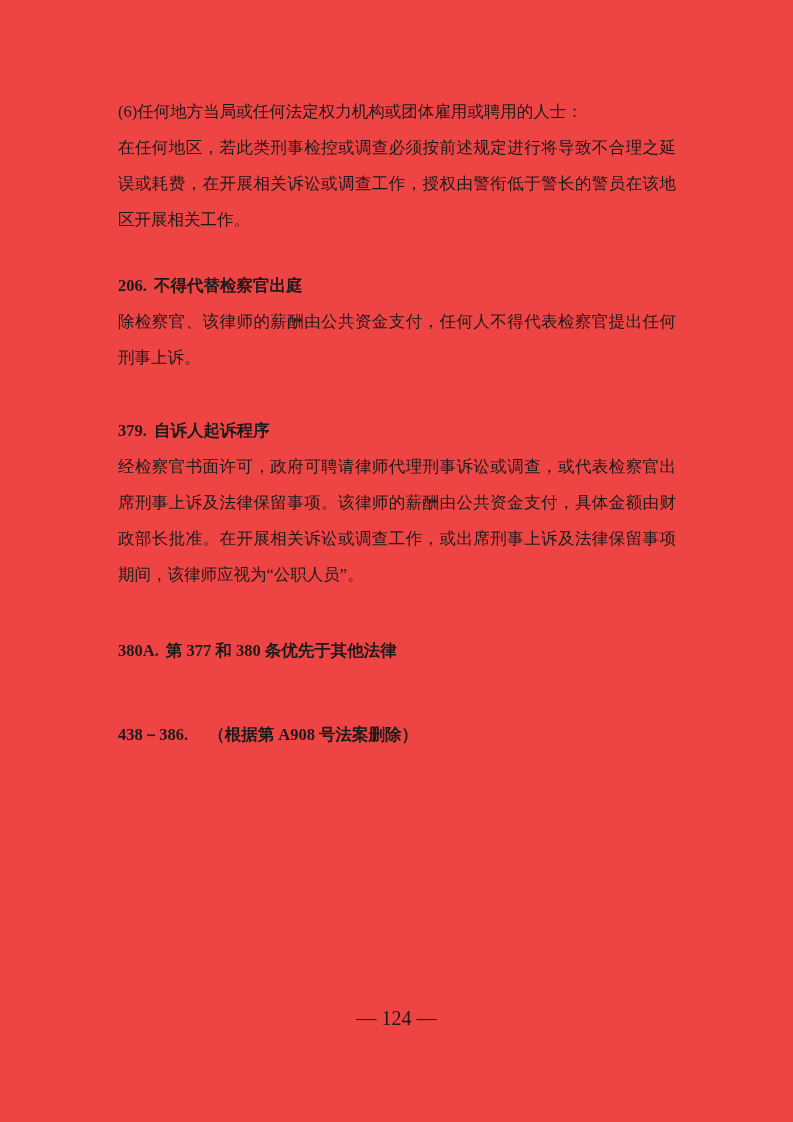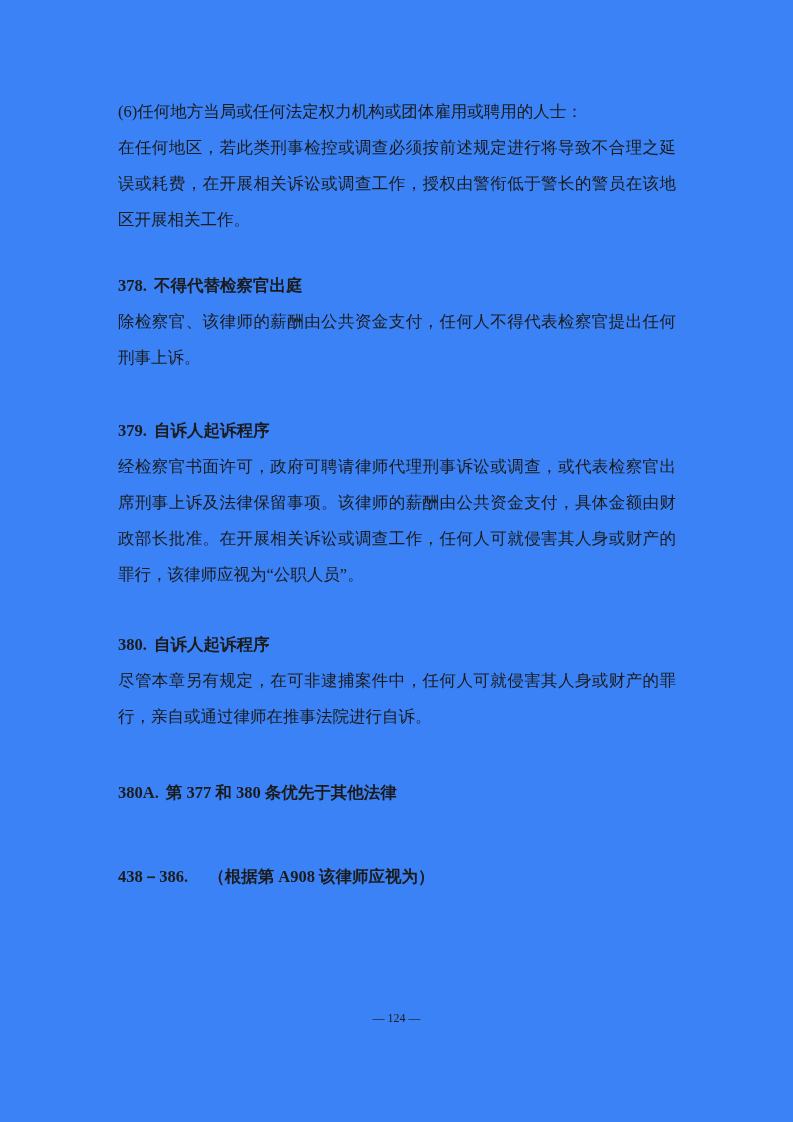--- a/index.html
+++ b/index.html
@@ -4,21 +4,21 @@
 <style>
   html, body {
     margin: 0;
     padding: 0;
     background: #ffffff;
   }
   .page {
     position: relative;
     width: 793px;
     height: 1122px;
-    background: #3b82f6;
+    background: #ef4444;
     overflow: hidden;
     font-family: "Liberation Serif", "DejaVu Serif", serif;
     color: #1b1b1b;
   }
   .content {
     position: absolute;
     left: 118px;
     top: 94px;
     width: 558px;
   }
@@ -46,66 +46,60 @@
   .sec-379 { margin-top: 37px; }
   .sec-380 { margin-top: 34px; }
   .sec-380a { margin-top: 40px; }
   .sec-381 { margin-top: 48px; }
   .footer {
     position: absolute;
     top: 1006px;
     left: 0;
     width: 100%;
     text-align: center;
-    font-size: 12px;
+    font-size: 20px;
     line-height: 24px;
     color: #1b1b1b;
     font-family: Liberation Serif, serif;
   }
 </style>
 </head>
 <body>
 
 <div class="page">
   <div class="content">
 
     <div>
       <p class="para">(6)任何地方当局或任何法定权力机构或团体雇用或聘用的人士：</p>
       <p class="para">在任何地区，若此类刑事检控或调查必须按前述规定进行将导致不合理之延误或耗费，在开展相关诉讼或调查工作，授权由警衔低于警长的警员在该地区开展相关工作。</p>
     </div>
 
     <section class="sec-378">
       <h2 class="sec-heading">
-        <span class="sec-num">378.</span><span>不得代替检察官出庭</span>
+        <span class="sec-num">206.</span><span>不得代替检察官出庭</span>
       </h2>
       <p class="para">除检察官、该律师的薪酬由公共资金支付，任何人不得代表检察官提出任何刑事上诉。</p>
     </section>
 
     <section class="sec-379">
       <h2 class="sec-heading">
         <span class="sec-num">379.</span><span>自诉人起诉程序</span>
       </h2>
-      <p class="para">经检察官书面许可，政府可聘请律师代理刑事诉讼或调查，或代表检察官出席刑事上诉及法律保留事项。该律师的薪酬由公共资金支付，具体金额由财政部长批准。在开展相关诉讼或调查工作，任何人可就侵害其人身或财产的罪行，该律师应视为“公职人员”。</p>
+      <p class="para">经检察官书面许可，政府可聘请律师代理刑事诉讼或调查，或代表检察官出席刑事上诉及法律保留事项。该律师的薪酬由公共资金支付，具体金额由财政部长批准。在开展相关诉讼或调查工作，或出席刑事上诉及法律保留事项期间，该律师应视为“公职人员”。</p>
     </section>
 
-    <section class="sec-380">
-      <h2 class="sec-heading">
-        <span class="sec-num">380.</span><span>自诉人起诉程序</span>
-      </h2>
-      <p class="para">尽管本章另有规定，在可非逮捕案件中，任何人可就侵害其人身或财产的罪行，亲自或通过律师在推事法院进行自诉。</p>
-    </section>
 
     <section class="sec-380a">
       <h2 class="sec-heading">
         <span class="sec-num">380A.</span><span>第 377 和 380 条优先于其他法律</span>
       </h2>
     </section>
 
     <section class="sec-381">
       <h2 class="sec-heading">
-        <span class="sec-num sec-num-wide">438－386.</span><span>（根据第 A908 该律师应视为）</span>
+        <span class="sec-num sec-num-wide">438－386.</span><span>（根据第 A908 号法案删除）</span>
       </h2>
     </section>
 
   </div>
 
   <div class="footer">— 124 —</div>
 </div>
 
 </body></html>

